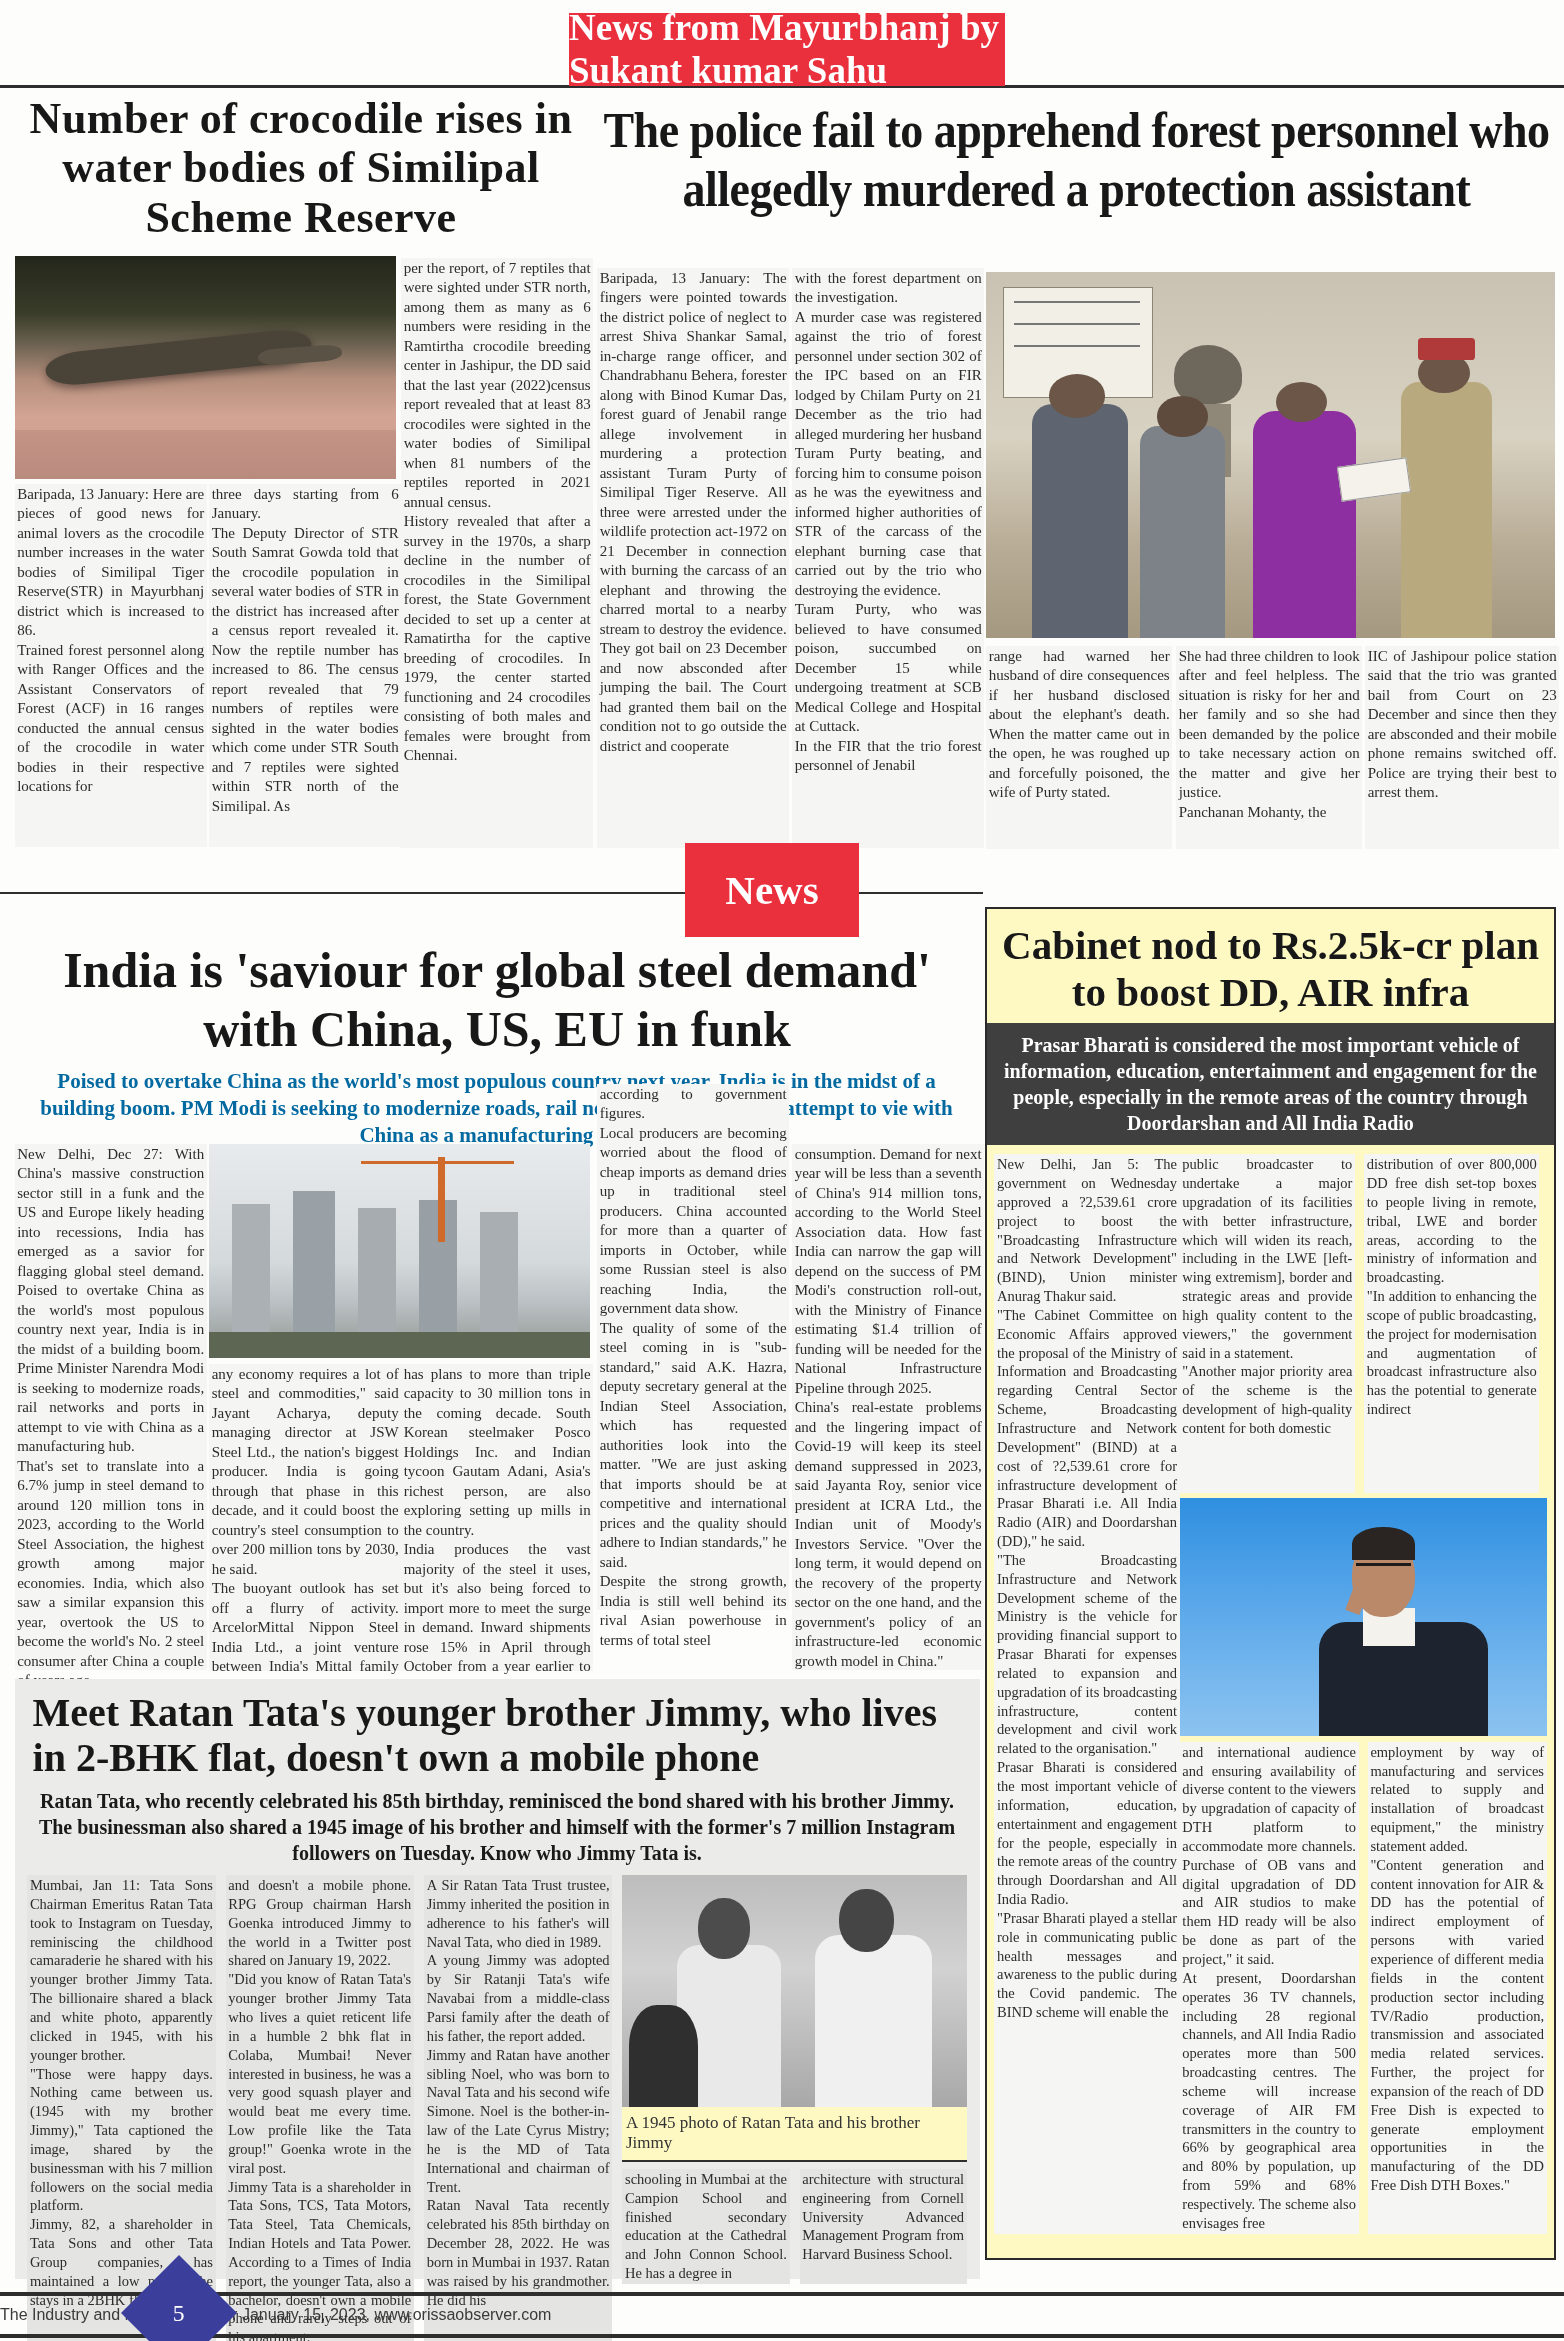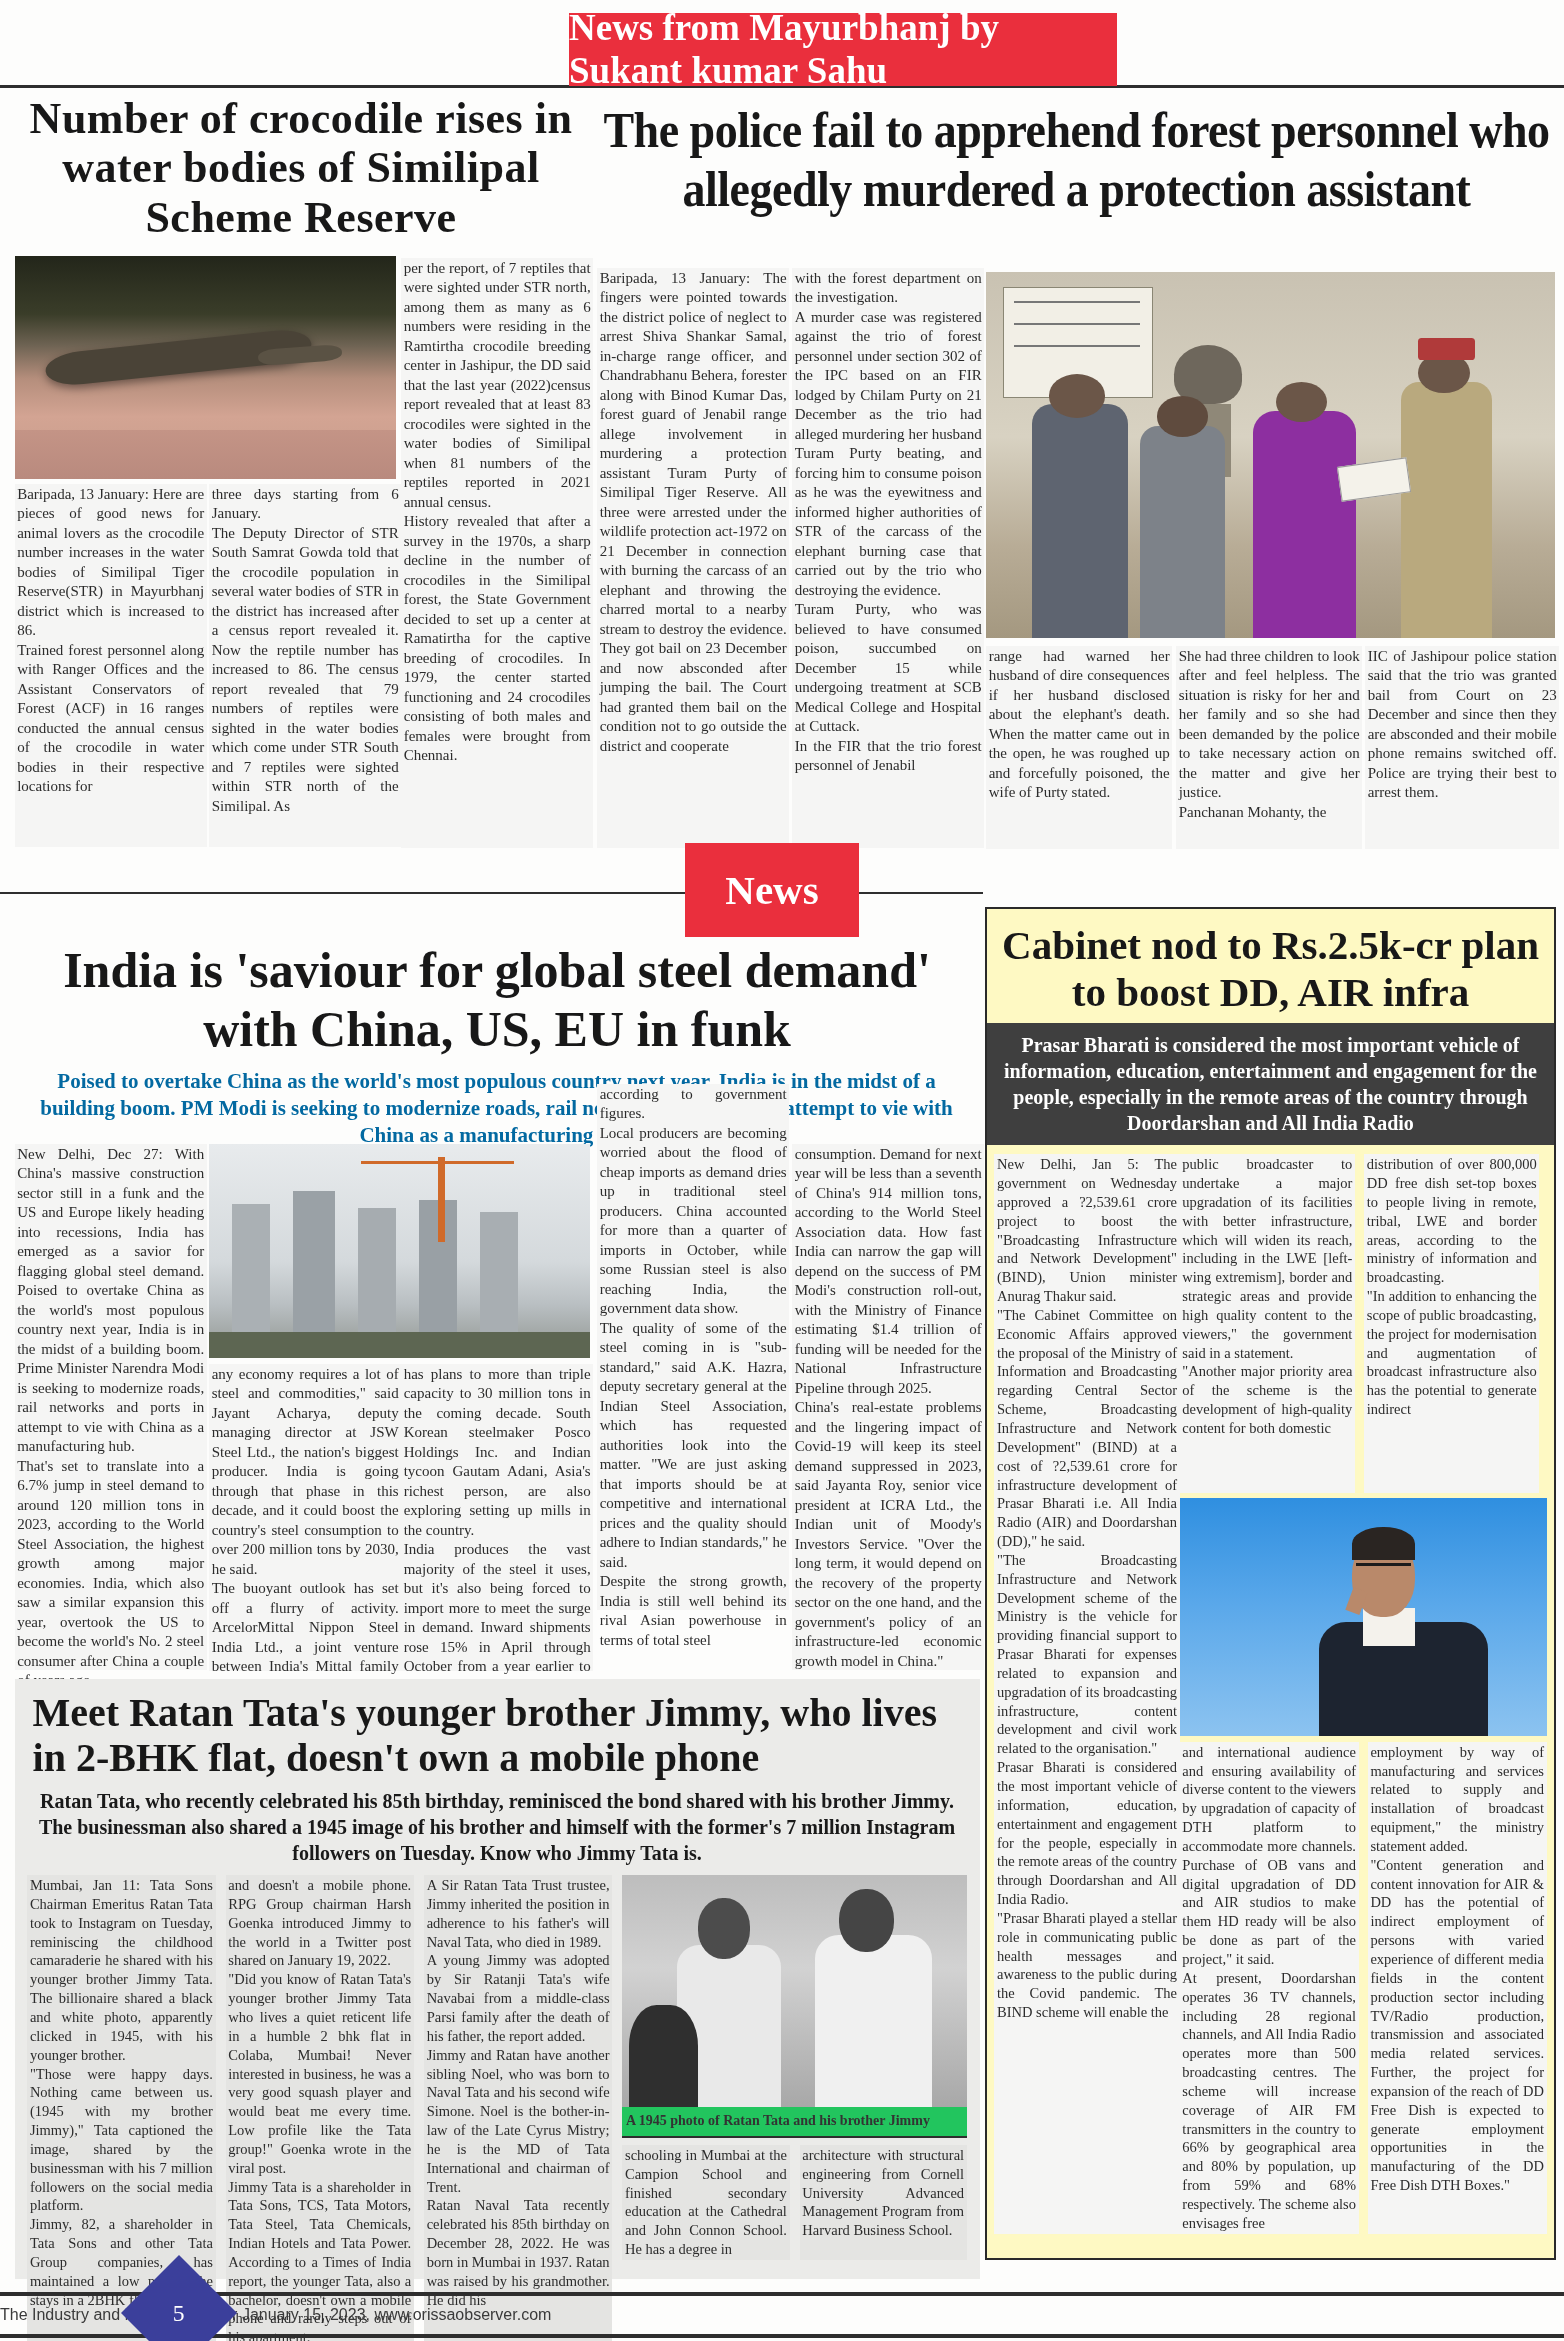--- a/index.html
+++ b/index.html
@@ -8,29 +8,29 @@
   .abs{position:absolute;}
   .rule{background:#2e2e2e;}
   .red-banner{background:#ea2f3d;color:#fff;font-weight:bold;
               display:flex;align-items:center;justify-content:center;}
   .headline{font-weight:bold;color:#181818;}
   .btxt{font-size:15px;line-height:1.30;text-align:justify;white-space:pre-line;
         color:#2c2c2c;background:#f5f5f4;padding:0.9px 2.7px;}
   .photo{overflow:hidden;}
   .standfirst{font-weight:bold;text-align:center;}
   .shape{position:absolute;}
-  .caption{font-size:14px;color:#333;background:#22c55e;font-weight:bold;}
+  .caption{font-size:17px;color:#333;background:#fef9c3;}
 </style>
 </head>
 <body>
 
 <div id="page">
 
   <div class="abs rule" style="left:0;top:85px;width:1565px;height:2.7px;"></div>
-  <div class="abs red-banner" style="left:569px;top:12.7px;width:548px;height:73px;font-size:37px;">
+  <div class="abs red-banner" style="left:569px;top:12.7px;width:436px;height:73px;font-size:37px;">
     <span>News from Mayurbhanj by Sukant kumar Sahu</span>
   </div>
 
   <div class="abs headline" style="left:14.5px;top:94px;width:573px;font-size:44px;line-height:1.12;text-align:center;letter-spacing:0.5px;">Number of crocodile rises in water bodies of Similipal Scheme Reserve</div>
 
   <div class="abs photo" style="left:14.5px;top:256px;width:381px;height:223px;background:linear-gradient(180deg,#23261a 0%,#3a3d29 26%,#6e6353 40%,#b58e7c 55%,#d3a493 72%,#c79c8b 100%);">
     <div class="shape" style="left:8%;top:38%;width:70%;height:15%;background:#4a4337;border-radius:36px/16.3px;transform:rotate(-6deg);box-shadow:0 3.6px 9px rgba(0,0,0,0.4);"></div>
     <div class="shape" style="left:64%;top:41%;width:22%;height:7%;background:#5a5244;border-radius:18px/7.3px;transform:rotate(-4deg);"></div>
     <div class="shape" style="left:0;top:78%;width:100%;height:22%;background:linear-gradient(180deg,#c49486,#b98a7e);"></div>
   </div>

